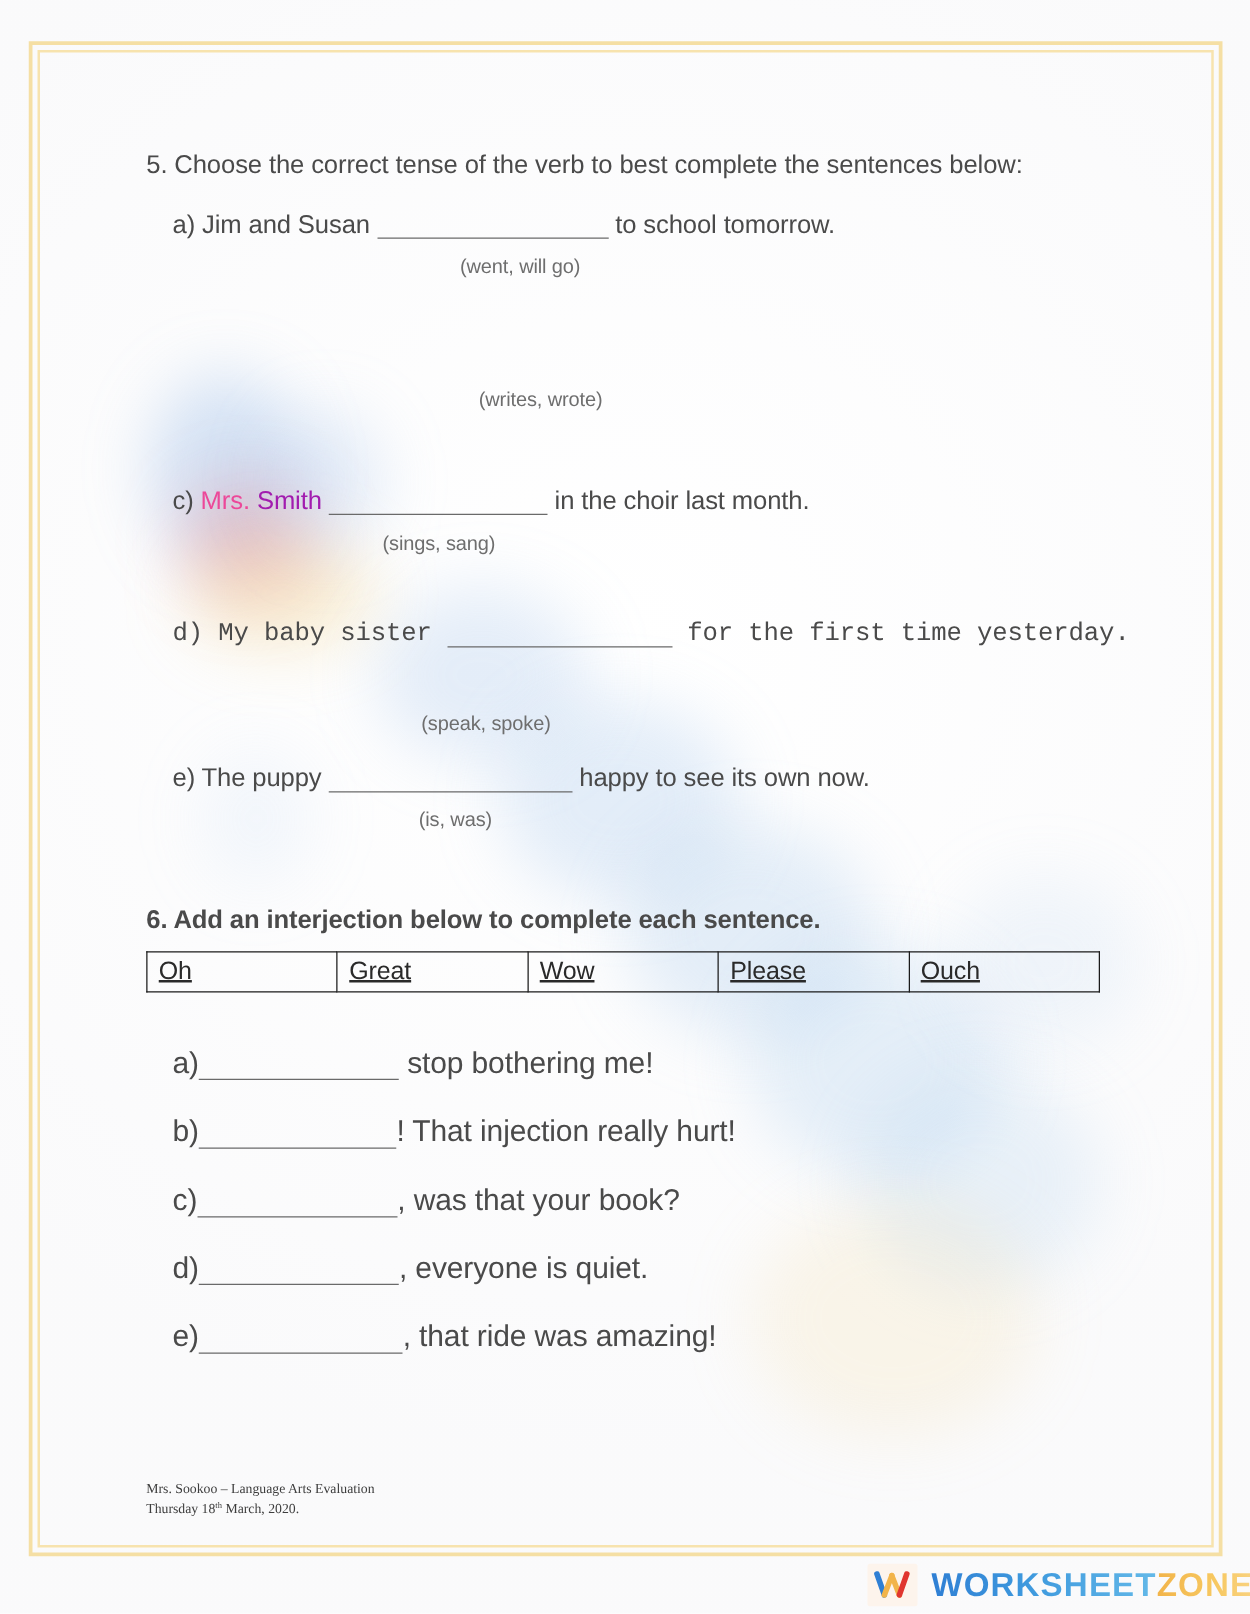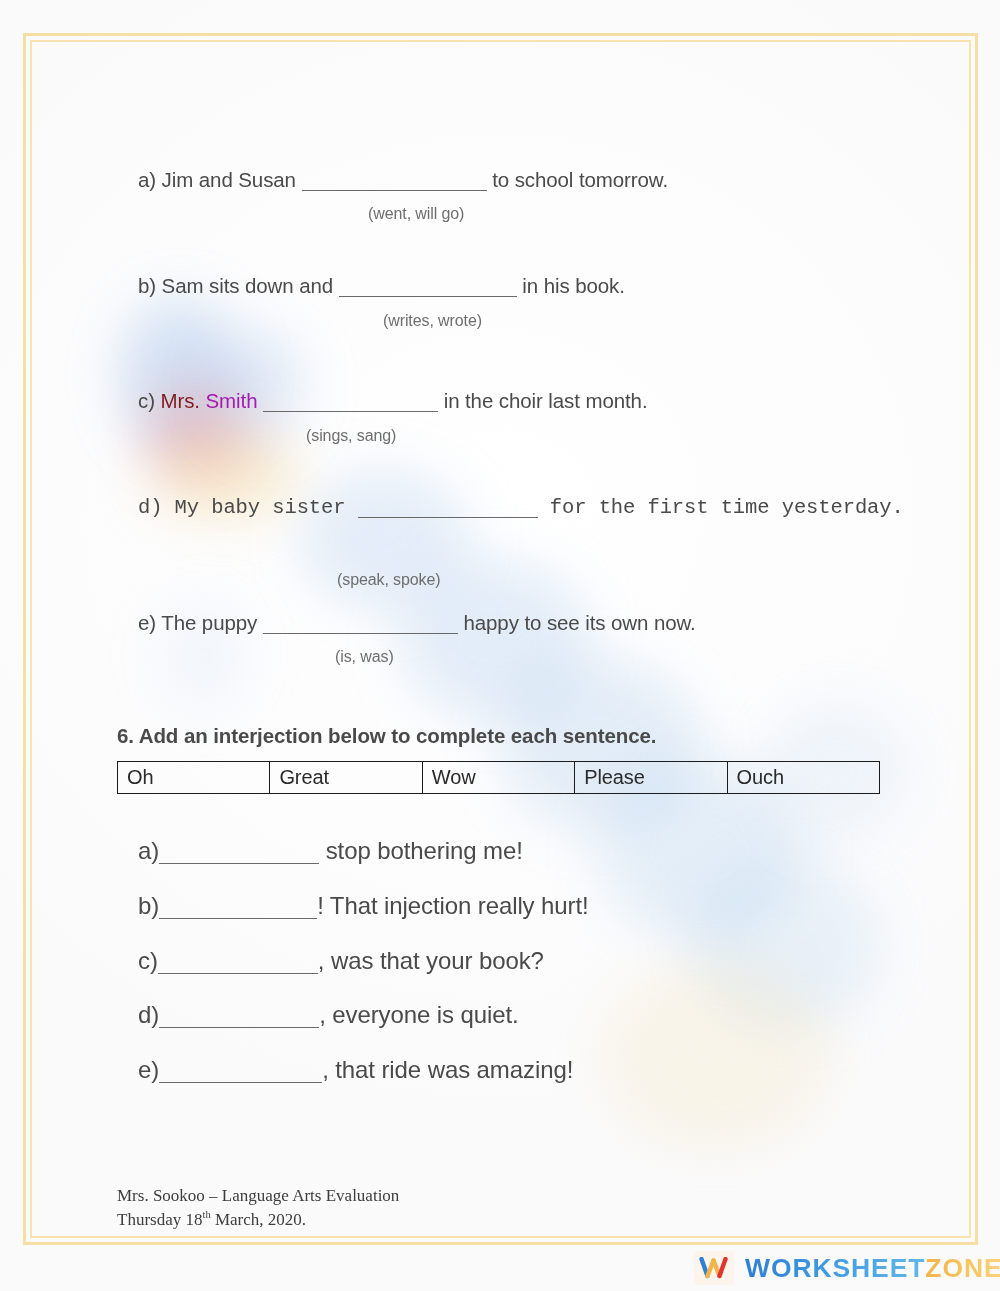--- a/index.html
+++ b/index.html
@@ -106,40 +106,41 @@
 
   .hint {
     position: absolute;
     font-size: 16px;
     color: #6e6e6e;
     letter-spacing: -0.1px;
     white-space: nowrap;
   }
 
   
-  .bleed-blue { color: #7f1d1d; }
+  .bleed-blue { color: #ec4899; }
   .bleed-red  { color: #a21caf; }
 
   
   #wordbank {
     position: absolute;
     left: 117px;
     top: 761px;
     width: 763px;
     border-collapse: collapse;
     table-layout: fixed;
   }
   #wordbank td {
     border: 1.3px solid #1b1b1b;
     height: 31px;
     padding: 0 0 0 9px;
     font-size: 20px;
     color: #2a2a2a;
     letter-spacing: -0.1px;
     vertical-align: middle;
+    text-decoration: underline;
   }
 
   
   .item6 {
     position: absolute;
     left: 138px;
     font-size: 24px;
     color: #4a4a4a;
     letter-spacing: -0.1px;
     white-space: nowrap;
@@ -149,21 +150,21 @@
     border-bottom: 1.6px solid #6a6a6a;
     vertical-align: 2px;
   }
 
   
   #footer {
     position: absolute;
     left: 117px;
     top: 1184px;
     font-family: "Liberation Serif", serif;
-    font-size: 17px;
+    font-size: 11px;
     color: #3d3d3d;
     line-height: 1.42;
   }
   #footer sup {
     font-size: 0.62em;
     vertical-align: super;
   }
 
   
   #logo {
@@ -222,33 +223,29 @@
     <div class="smudge sm-i"></div>
     <div class="smudge sm-j"></div>
     <div class="smudge sm-k"></div>
     <div class="smudge sm-l"></div>
   </div>
 
   <div id="page-frame"></div>
 
   <div id="content">
 
+    <div class="q-heading" style="top:120px;">5. Choose the correct tense of the verb to best complete the sentences below:</div>
 
     <div class="item" style="top:166px;">
       <span>a) Jim and Susan</span>
       <span class="blank" style="width:185px;">&nbsp;</span>
       <span>to school tomorrow.</span>
     </div>
     <div class="hint" style="top:205px; left:368px;">(went, will go)</div>
 
-    <div class="item" style="top:272px;">
-      <span>b) Sam sits down and</span>
-      <span class="blank" style="width:178px;">&nbsp;</span>
-      <span>in his book.</span>
-    </div>
     <div class="hint" style="top:312px; left:383px;">(writes, wrote)</div>
 
     <div class="item" style="top:387px;">
       <span>c) </span><span class="bleed-blue">Mrs.</span><span> </span><span class="bleed-red">Smith</span>
       <span class="blank" style="width:175px;">&nbsp;</span>
       <span>in the choir last month.</span>
     </div>
     <div class="hint" style="top:427px; left:306px;">(sings, sang)</div>
 
     <div class="item" style="top:494px;font-family:Liberation Mono, monospace;">

